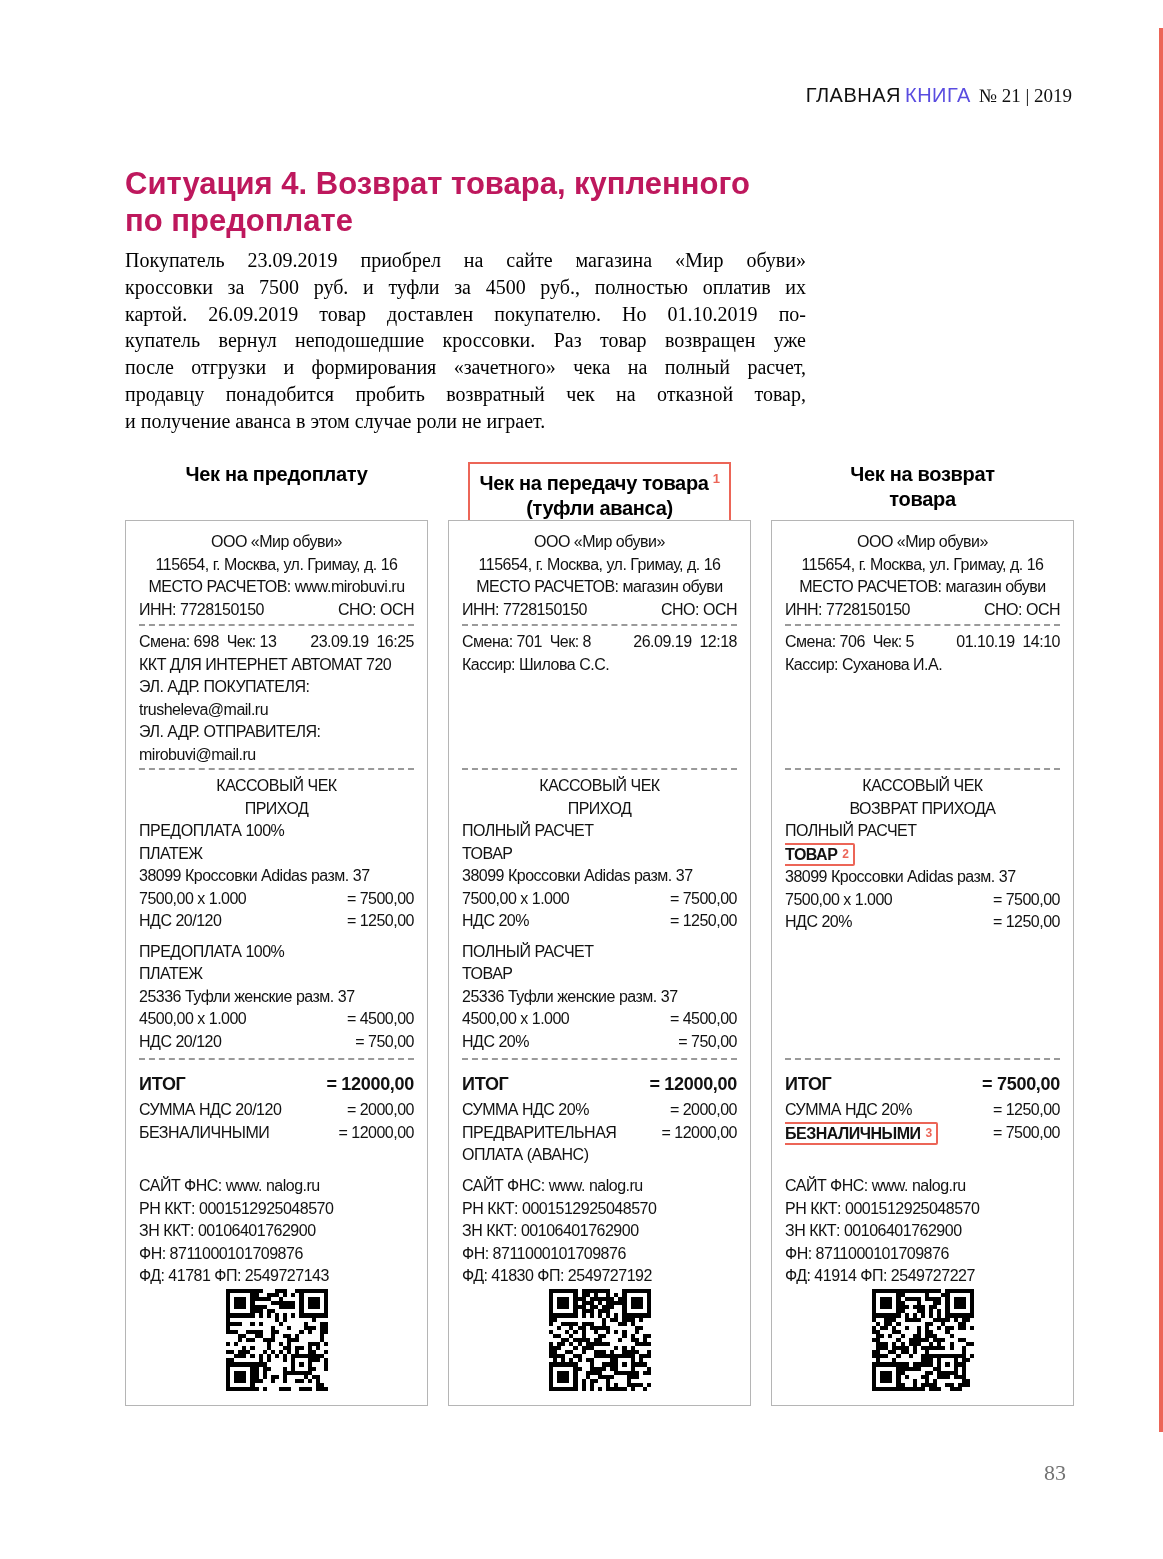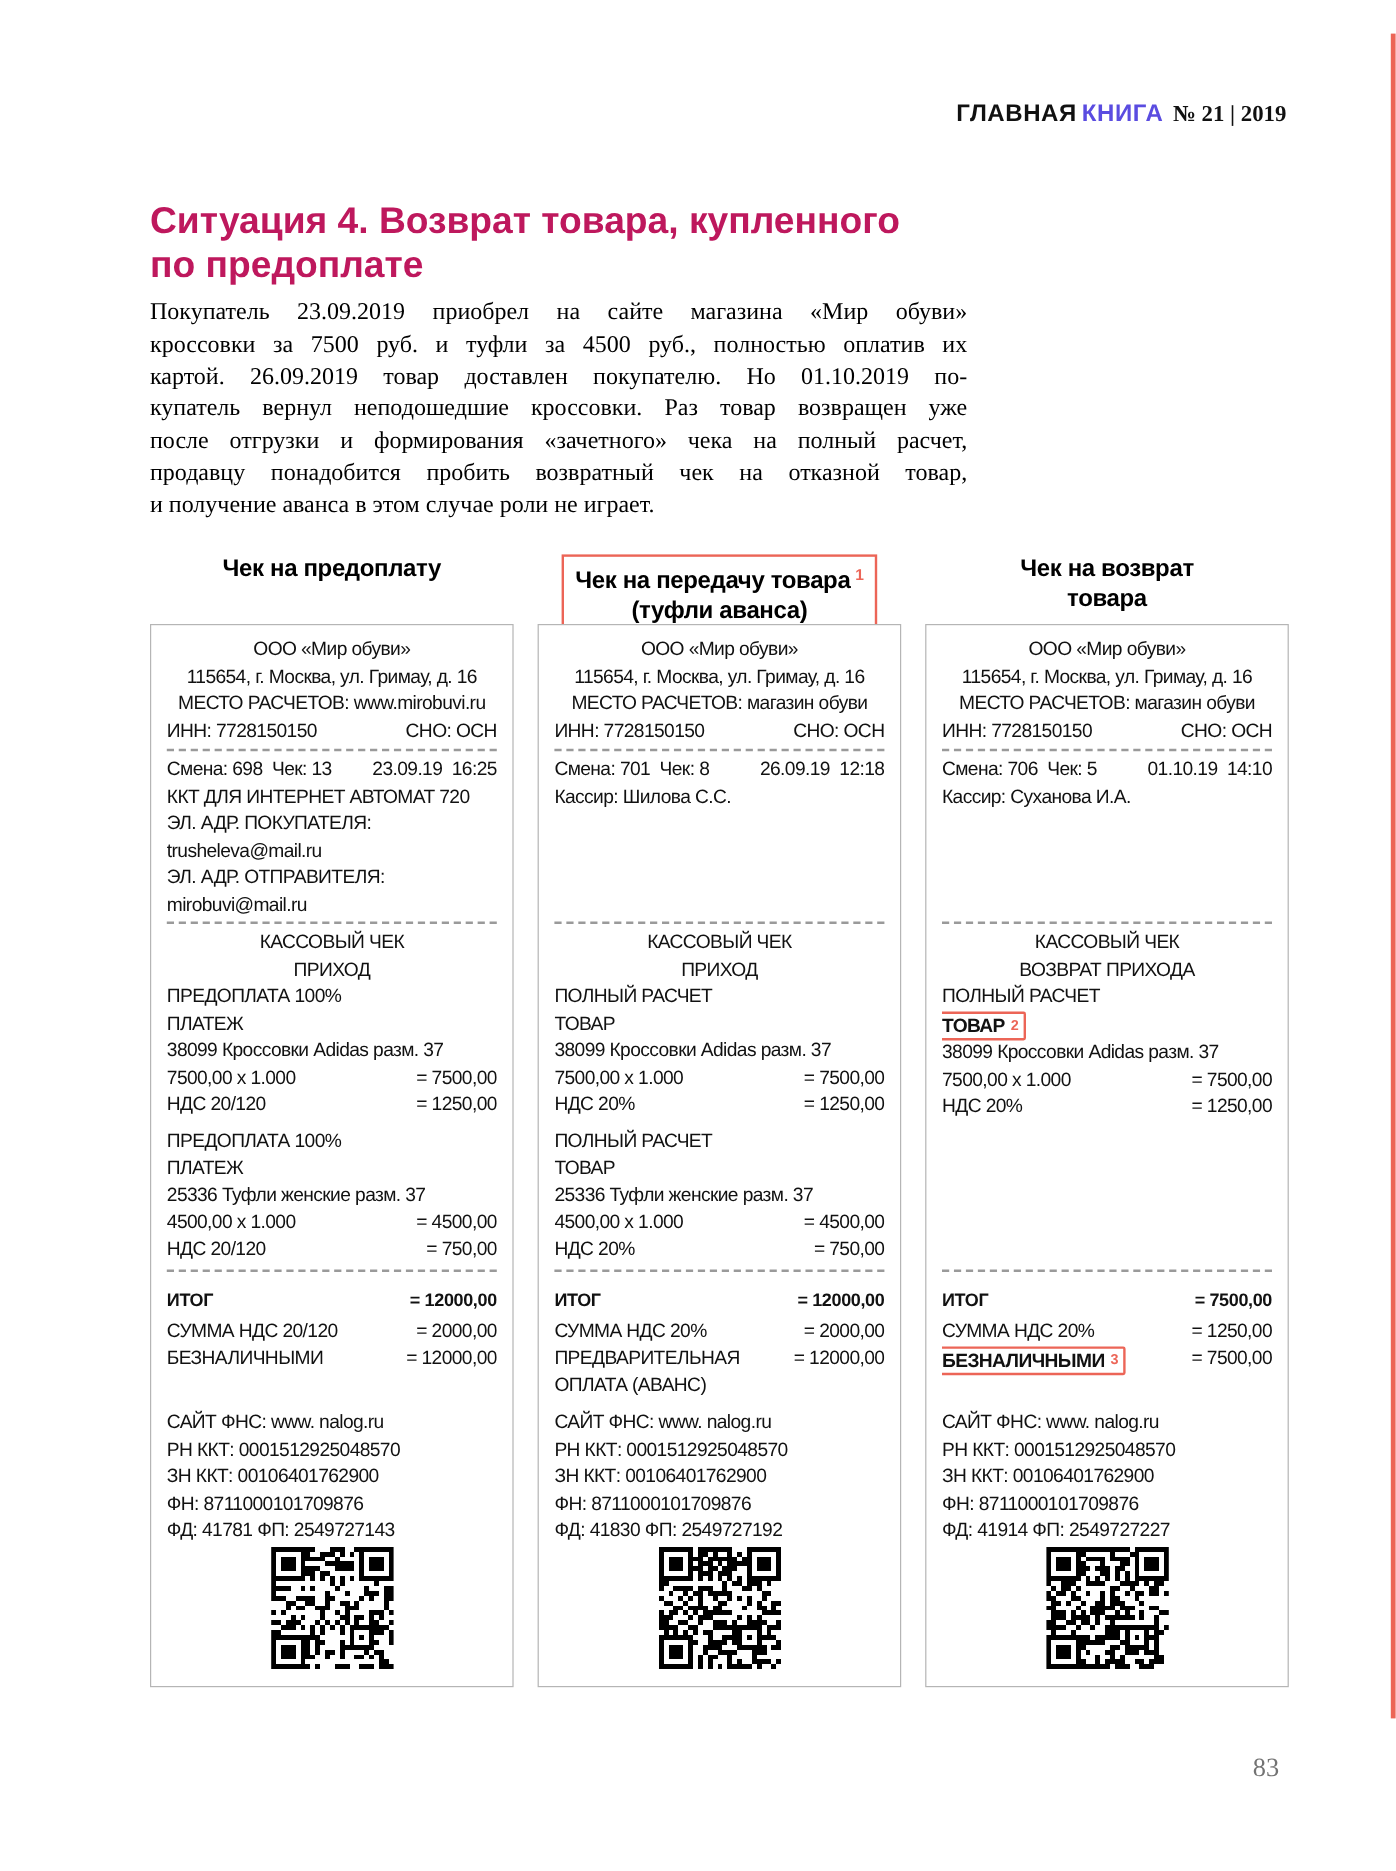--- a/index.html
+++ b/index.html
@@ -1,19 +1,19 @@
 <!DOCTYPE html>
 <html lang="ru" style="--ann: #ec6557;"><head>
 <meta charset="utf-8">
 <style>
   * { margin:0; padding:0; box-sizing:border-box; }
   html,body { width:1163px; height:1559px; background:#ffffff; }
   body { position:relative; overflow:hidden; font-family:"Liberation Sans", sans-serif; color:#111; }
 
-  .masthead { position:absolute; top:84px; right:91px; font-size:20px; font-weight:bold; letter-spacing:.5px; white-space:nowrap;margin-left:48px; }
+  .masthead { position:absolute; top:84px; right:91px; font-size:20px; font-weight:normal; letter-spacing:.5px; white-space:nowrap;margin-left:48px; }
   .brand-black { color:#111; }
   .brand-accent { margin-left:4px; }
   .issue { margin-left:8px; font-family:"Liberation Serif", serif; font-size:19px; letter-spacing:0; }
 
   .title { position:absolute; left:125px; top:165px; font-family:Liberation Sans, sans-serif; font-weight:bold; font-size:31px; line-height:37px; color:#be185d; }
 
   .body-text { position:absolute; left:125px; top:247px; width:681px; font-family:"Liberation Serif", serif; font-size:20px; line-height:26.8px; color:#000; }
   .body-text .line { text-align:justify; text-align-last:justify; white-space:nowrap; }
   .body-text .line.last { text-align-last:left; }
 
@@ -33,21 +33,21 @@
   .sec-items  { height:282px; padding-top:2px; }
   .sec-totals { height:112px; padding-top:6px; }
   .sec-fiscal { height:114px; }
   .sec-qr     { height:104px; text-align:center; }
 
   .dash { border-top:2px dashed #9a9a9a; margin:3px 0; height:0; }
 
   .r-c { text-align:center; }
   .r-l { text-align:left; }
   .r-lr { display:flex; justify-content:space-between; }
-  .r-big { font-weight:bold; font-size:15px; line-height:30px; letter-spacing:-.3px; }
+  .r-big { font-weight:bold; font-size:18px; line-height:30px; letter-spacing:-.3px; }
 
   .ann-box { display:inline-block; border:2px solid var(--ann,#ec6557); border-radius:2px; padding:0 4px; margin-left:-6px; line-height:19px;font-weight:bold; }
   .ann-sup { color:var(--ann,#ec6557); font-size:12px; margin-left:5px; vertical-align:2px; letter-spacing:0; }
 
   .edge-bar { position:absolute; right:0; top:28px; width:4px; height:1404px; background:var(--ann,#ec6557); }
 
   .page-num { position:absolute; left:1044px; top:1460px; font-family:"Liberation Serif", serif; font-size:22px; color:#737373; }
 
   .qr-svg { display:inline-block; margin-top:0; }
 </style>

